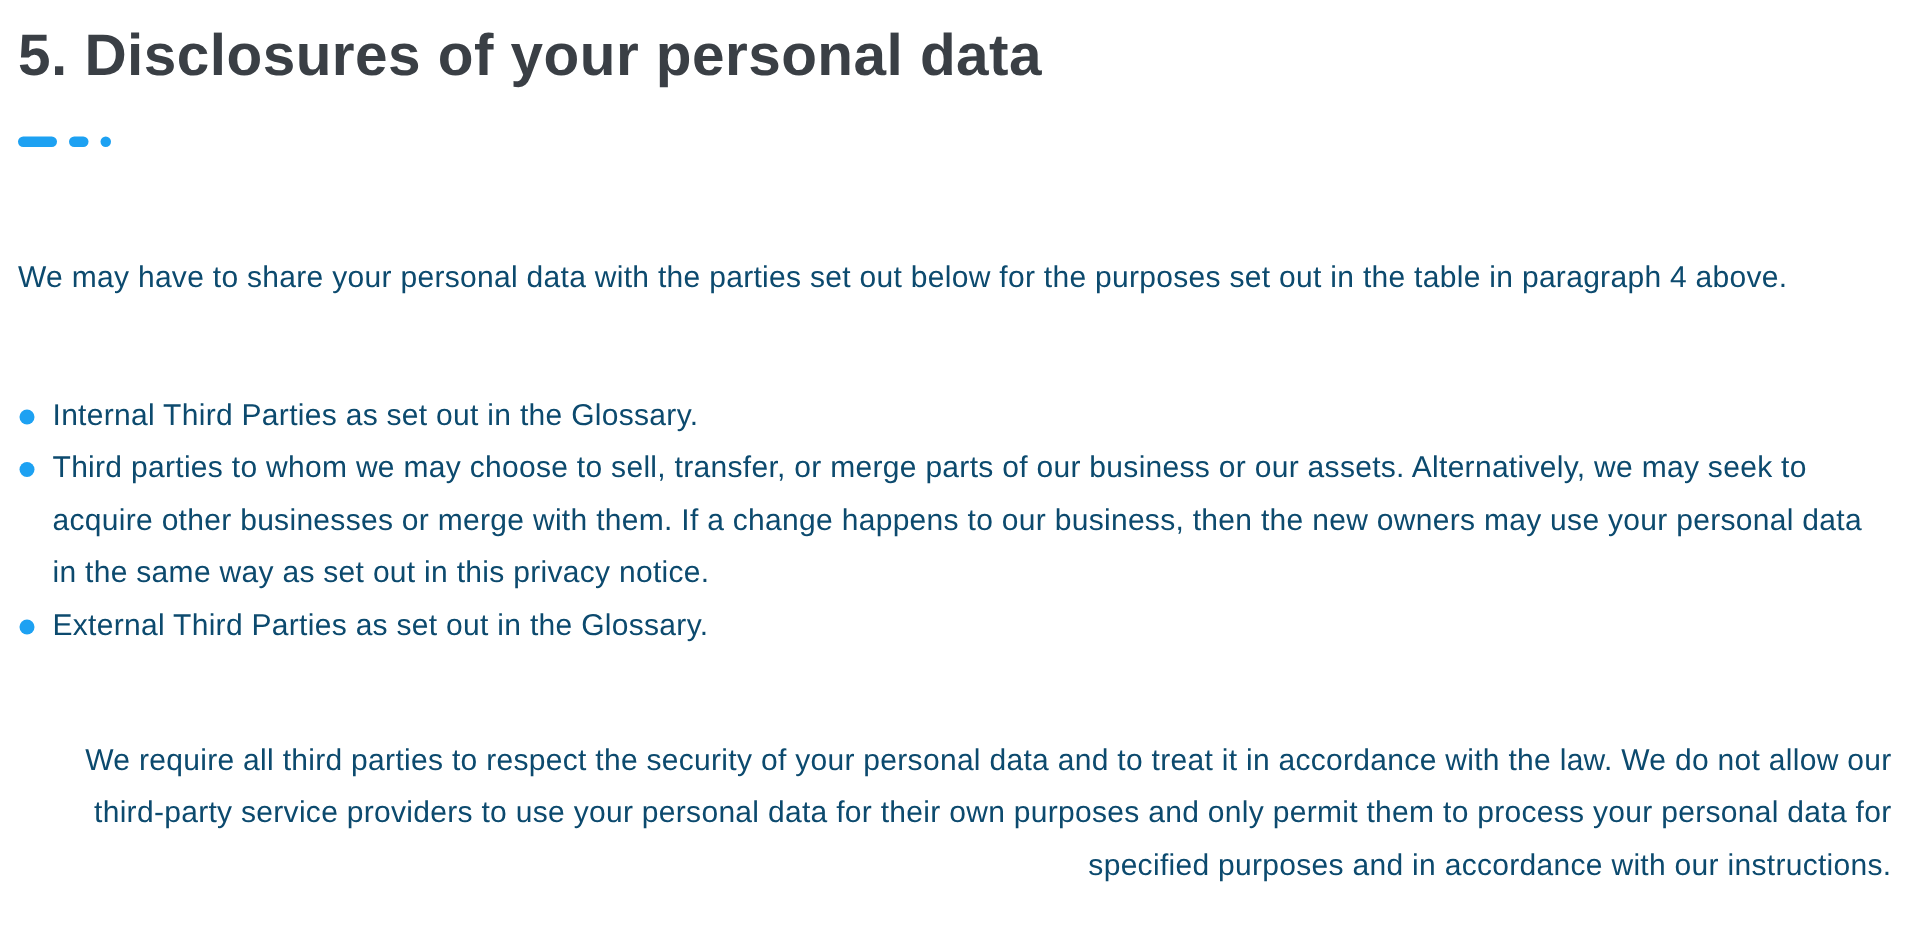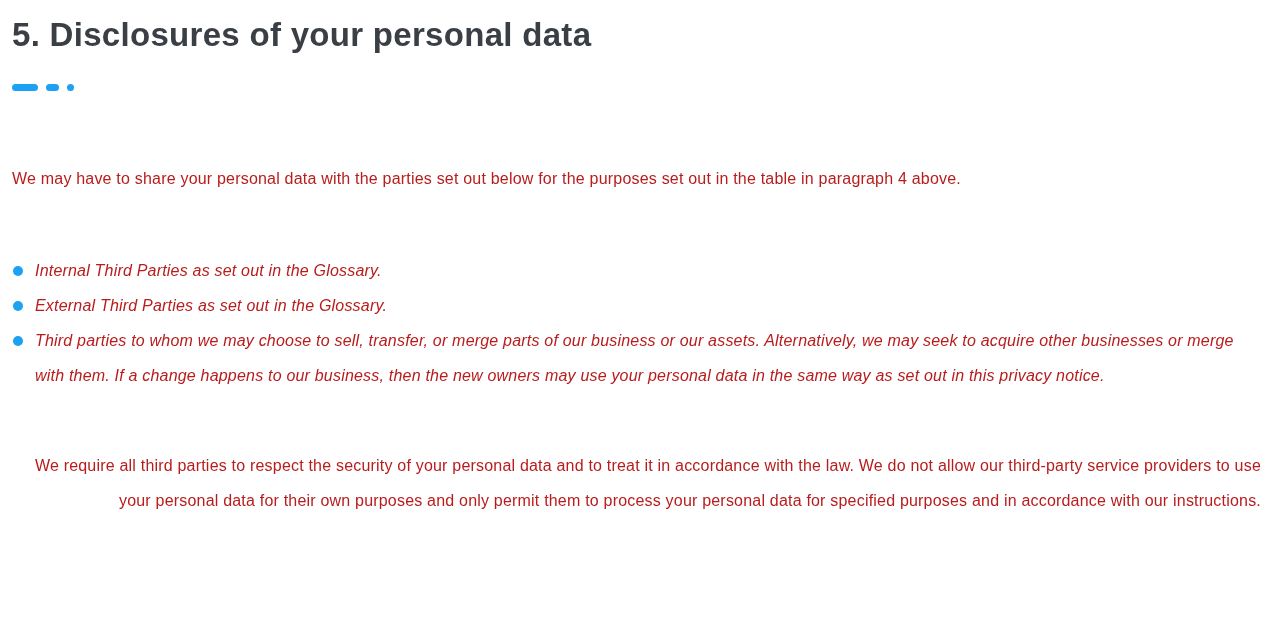--- a/index.html
+++ b/index.html
@@ -14,21 +14,21 @@
     font-family: "Liberation Sans", sans-serif;
     color: #4b5156;
   }
   .page {
     box-sizing: border-box;
     width: 1275px;
     padding: 15px 14px 0 12px;
   }
   .section-heading {
     margin: 0;
-    font-size: 33px;
+    font-size: 39px;
     font-weight: 700;
     line-height: 1.2;
     letter-spacing: 0.3px;
     color: #3a3f45;
     font-family: "Liberation Sans", sans-serif;
   }
   .accent-divider {
     display: flex;
     align-items: center;
     gap: 8px;
@@ -39,35 +39,34 @@
     display: block;
     height: 7px;
     background: #1da1f2;
     border-radius: 4px;
   }
   .seg-long { width: 26px; }
   .seg-mid  { width: 13px; }
   .seg-dot  { width: 7px; border-radius: 50%; }
 
   .body-text {
-    font-size: 16px;
+    font-size: 20px;
     line-height: 35px;
     letter-spacing: 0.2px;
-    color: #b91c1c;
+    color: #0c4a6e;
   }
   .intro-paragraph {
     margin: 70px 0 0 0;
     max-width: 1248px;
   }
   .parties-list {
     list-style: none;
     margin: 57px 0 13px 0;
     padding: 0;
     max-width: 1248px;
-    font-style: italic;
   }
   .parties-list li {
     position: relative;
     padding-left: 23px;
     margin: 0;
   }
   .bullet-dot {
     position: absolute;
     left: 1px;
     top: 13px;
@@ -97,23 +96,23 @@
 
   <p class="body-text intro-paragraph">We may have to share your personal data with the parties set out below for the purposes set out in the table in paragraph 4 above.</p>
 
   <ul class="parties-list body-text">
     <li>
       <span class="bullet-dot"></span>
       <span>Internal Third Parties as set out in the Glossary.</span>
     </li>
     <li>
       <span class="bullet-dot"></span>
-      <span>External Third Parties as set out in the Glossary.</span>
+      <span>Third parties to whom we may choose to sell, transfer, or merge parts of our business or our assets. Alternatively, we may seek to acquire other businesses or merge with them. If a change happens to our business, then the new owners may use your personal data in the same way as set out in this privacy notice.</span>
     </li>
     <li>
       <span class="bullet-dot"></span>
-      <span>Third parties to whom we may choose to sell, transfer, or merge parts of our business or our assets. Alternatively, we may seek to acquire other businesses or merge with them. If a change happens to our business, then the new owners may use your personal data in the same way as set out in this privacy notice.</span>
+      <span>External Third Parties as set out in the Glossary.</span>
     </li>
   </ul>
 
   <p class="body-text closing-paragraph">We require all third parties to respect the security of your personal data and to treat it in accordance with the law. We do not allow our third-party service providers to use your personal data for their own purposes and only permit them to process your personal data for specified purposes and in accordance with our instructions.</p>
 
 </main>
 
 </body></html>

